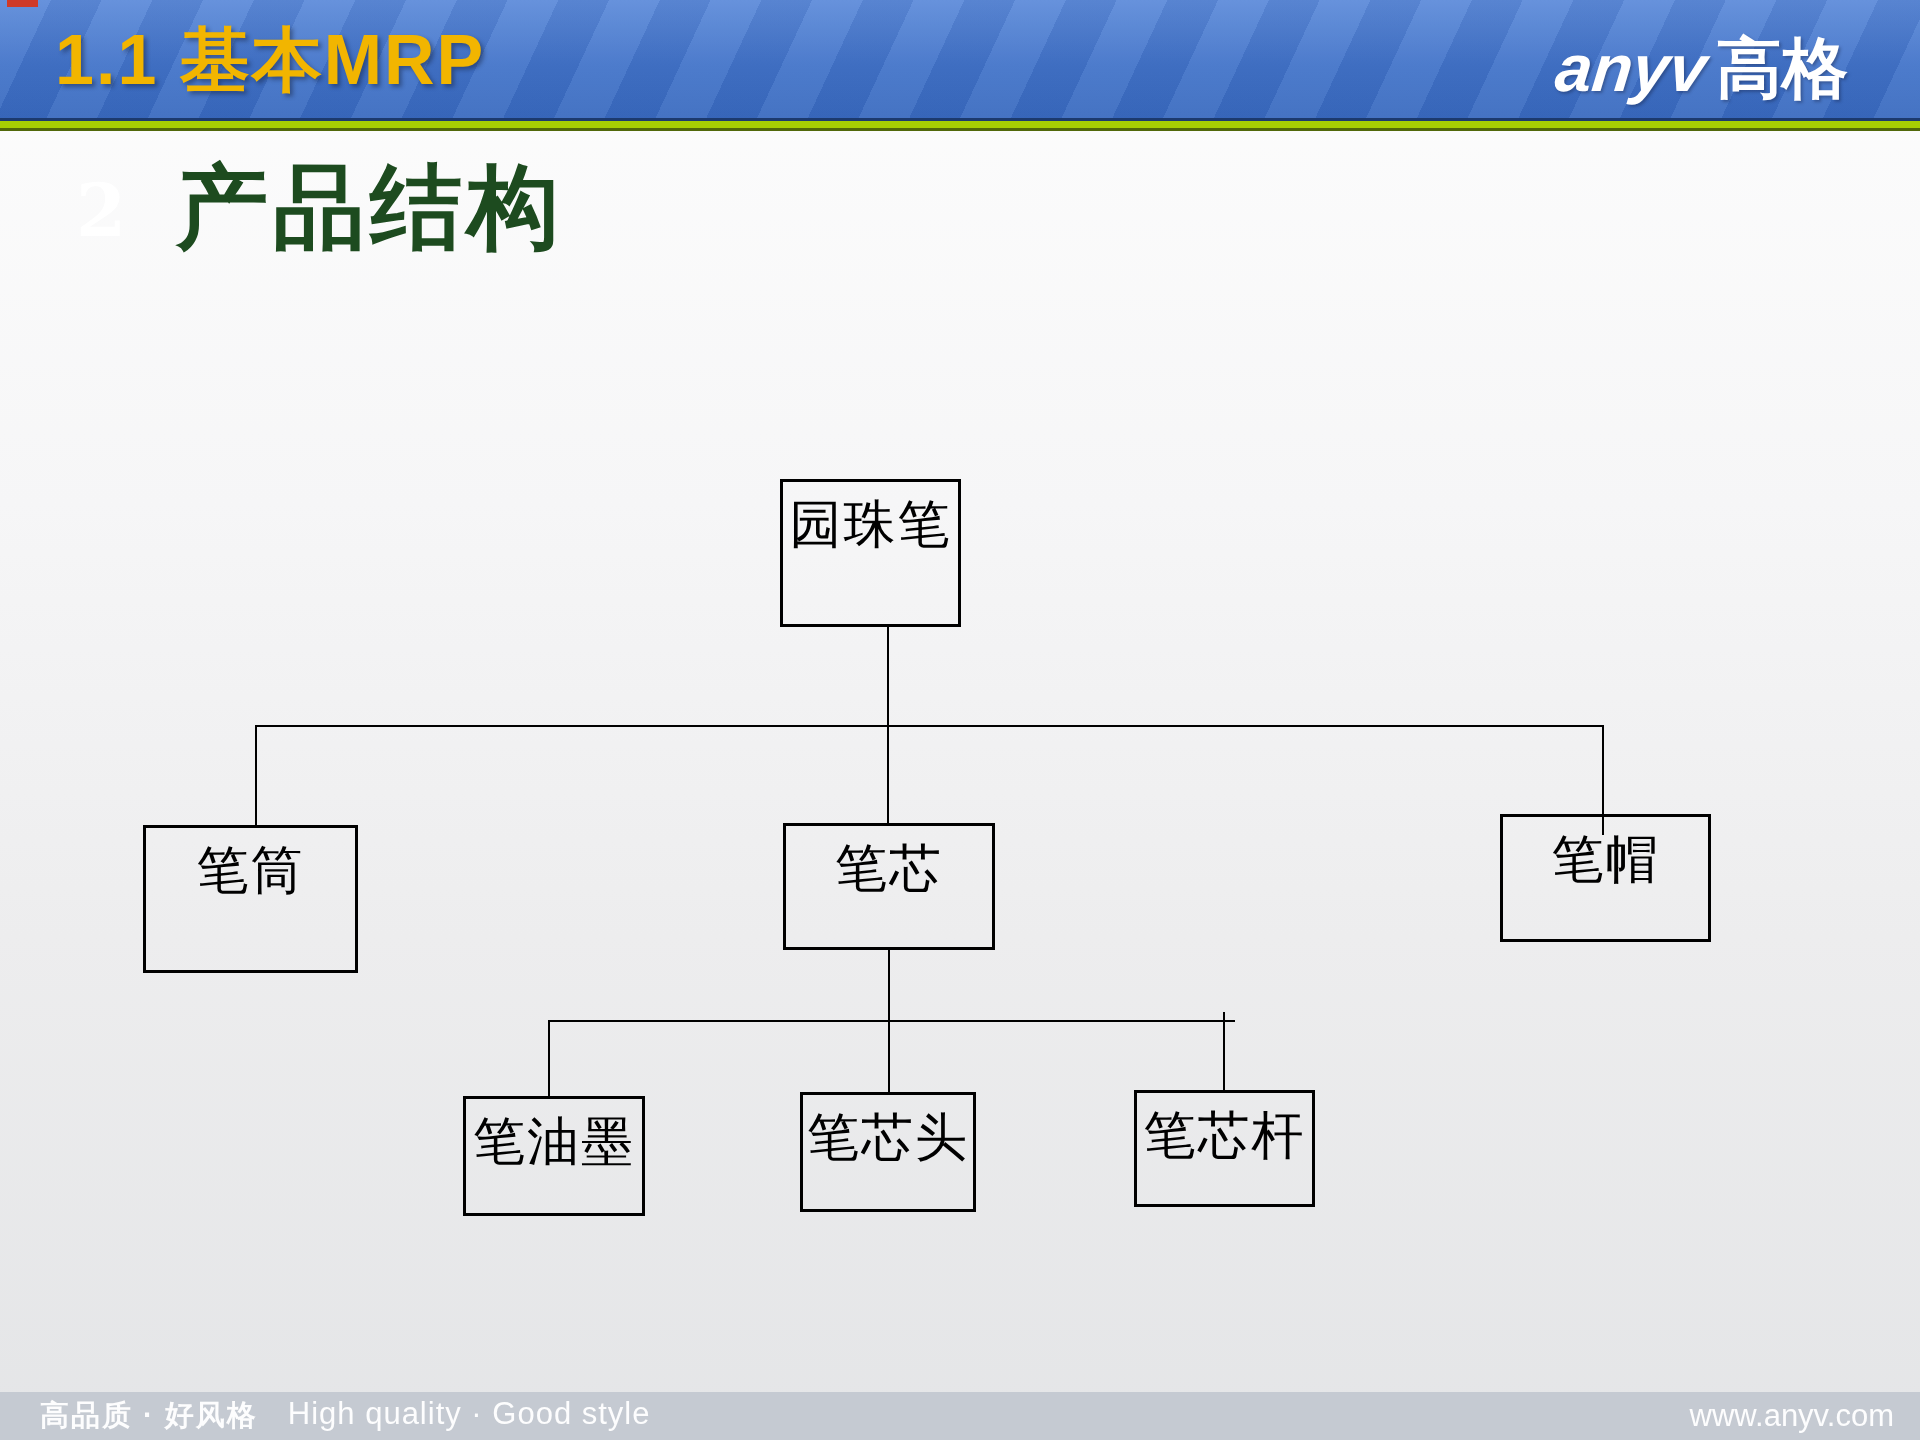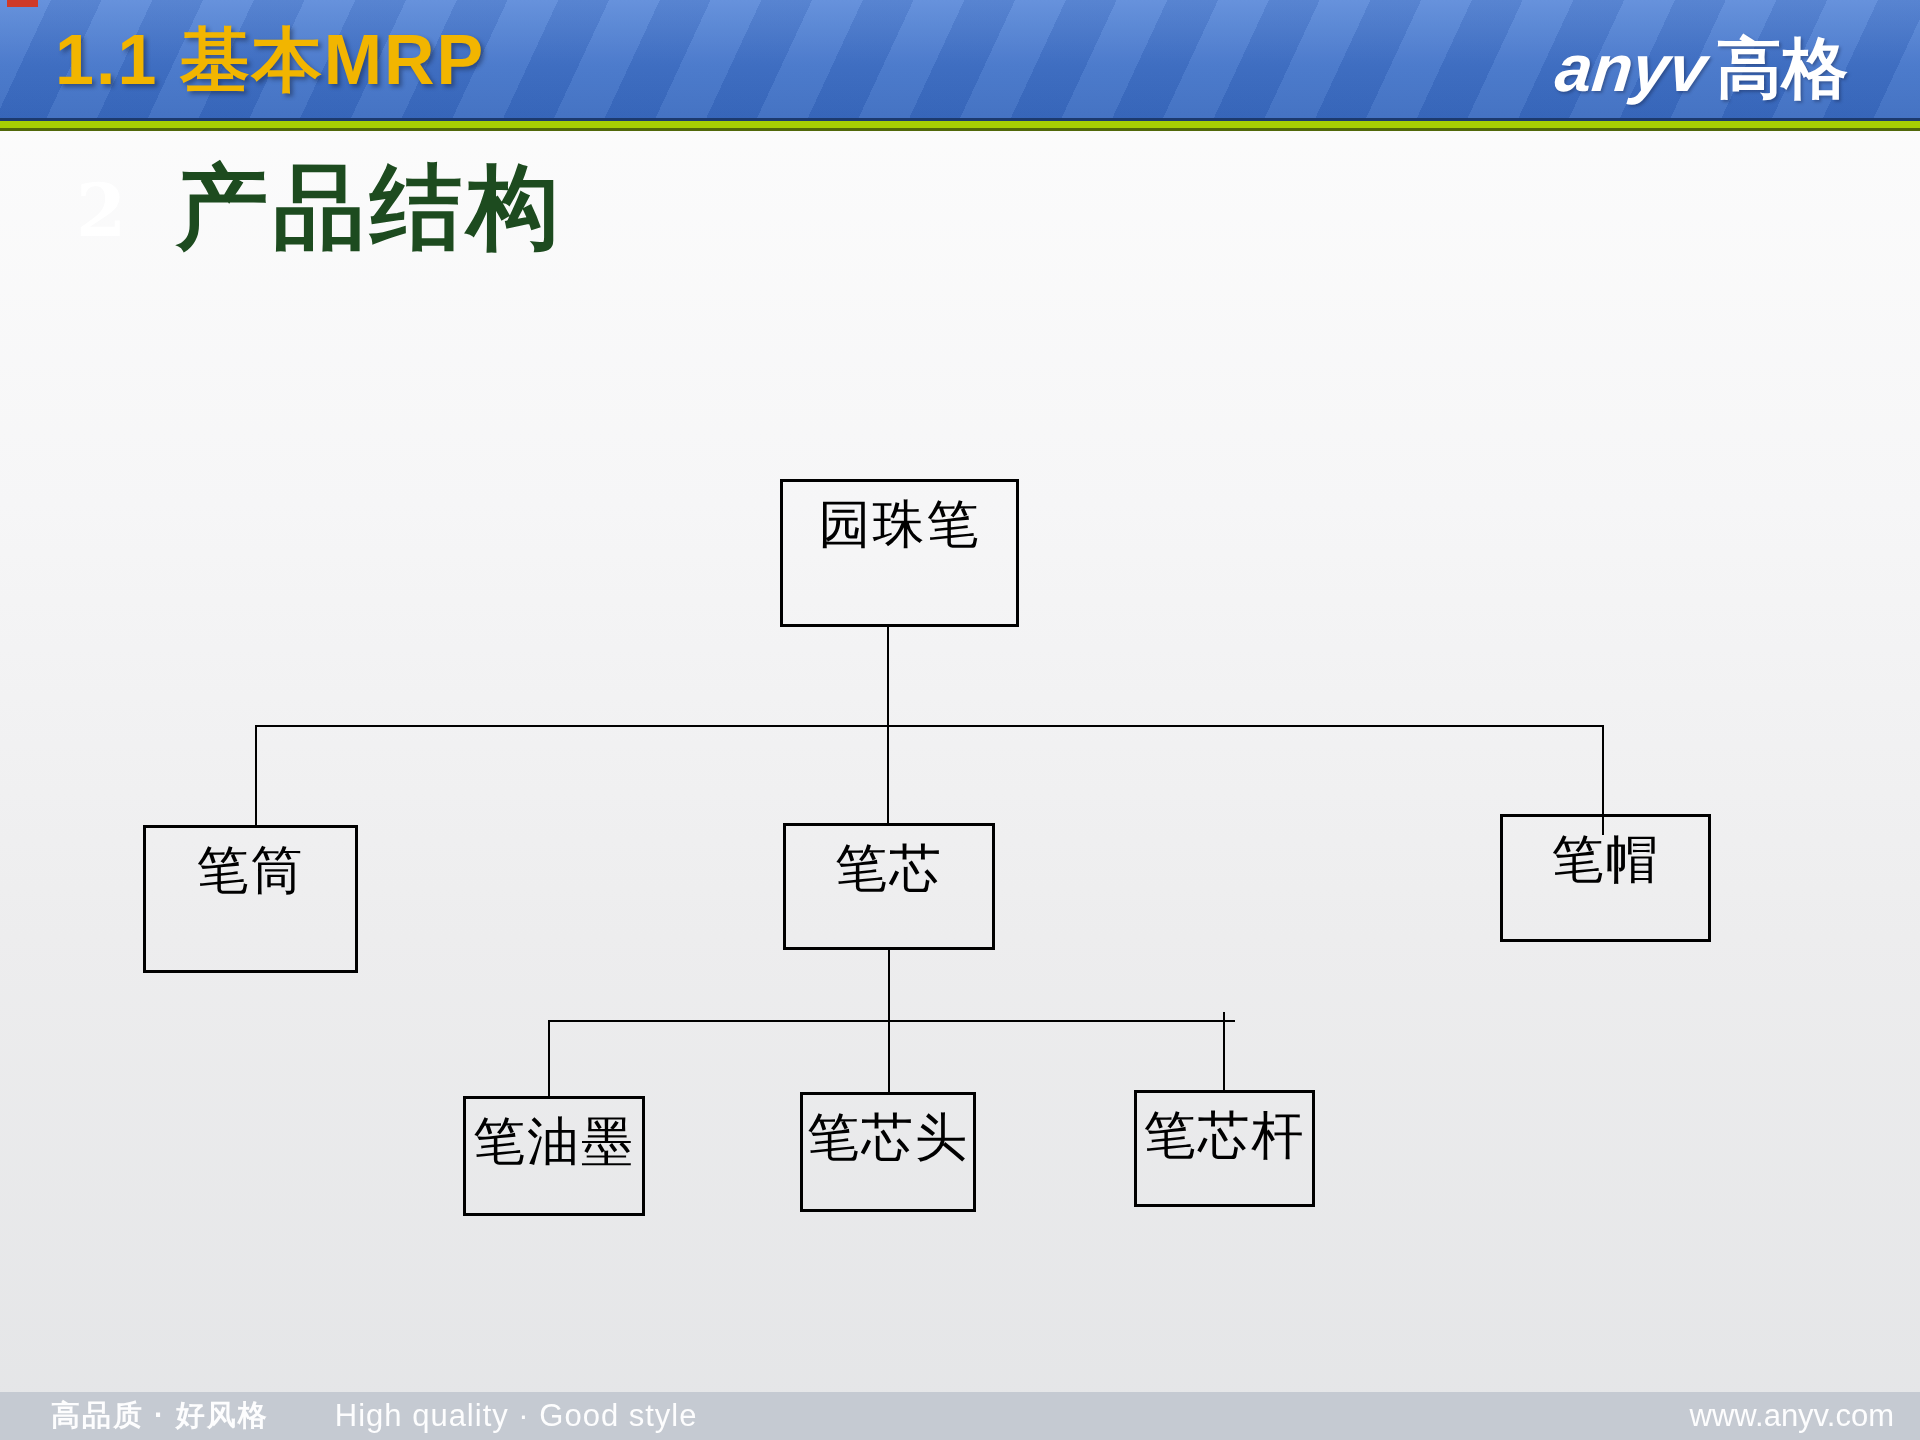--- a/index.html
+++ b/index.html
@@ -105,21 +105,21 @@
     box-sizing: border-box;
     border: 3px solid #000000;
     background: transparent;
     color: #000000;
     font-family: "DejaVu Serif", "Liberation Serif", serif;
     font-size: 52px;
     text-align: center;
     padding-top: 8px;
     letter-spacing: 2px;
   }
-  .node-pen    { left: 780px;  top: 479px; width: 239px; height: 148px; }
+  .node-pen    { left: 780px;  top: 479px; width: 181px; height: 148px; }
   .node-barrel { left: 143px;  top: 825px; width: 215px; height: 148px; }
   .node-refill { left: 783px;  top: 823px; width: 212px; height: 127px; }
   .node-cap    { left: 1500px; top: 814px; width: 211px; height: 128px; }
   .node-ink    { left: 463px;  top: 1096px; width: 182px; height: 120px; }
   .node-tip    { left: 800px;  top: 1092px; width: 176px; height: 120px; }
   .node-rod    { left: 1134px; top: 1090px; width: 181px; height: 117px; }
 
   .line {
     position: absolute;
     background: #000000;
@@ -139,23 +139,23 @@
     position: absolute;
     left: 0; right: 0; bottom: 0;
     height: 48px;
     background: #c5cad2;
     display: flex;
     align-items: center;
     color: rgba(255,255,255,0.96);
   }
   .footer-left {
     display: flex;
-    align-items: center;
-    margin-left: 51px;
-    gap: 66px;
+    align-items: flex-start;
+    margin-left: 40px;
+    gap: 30px;
     white-space: nowrap;
   }
   .footer-tagline-cn {
     font-size: 29px;
     font-weight: bold;
     letter-spacing: 2px;
   }
   .footer-tagline-en {
     font-size: 31px;
     letter-spacing: 1px;

